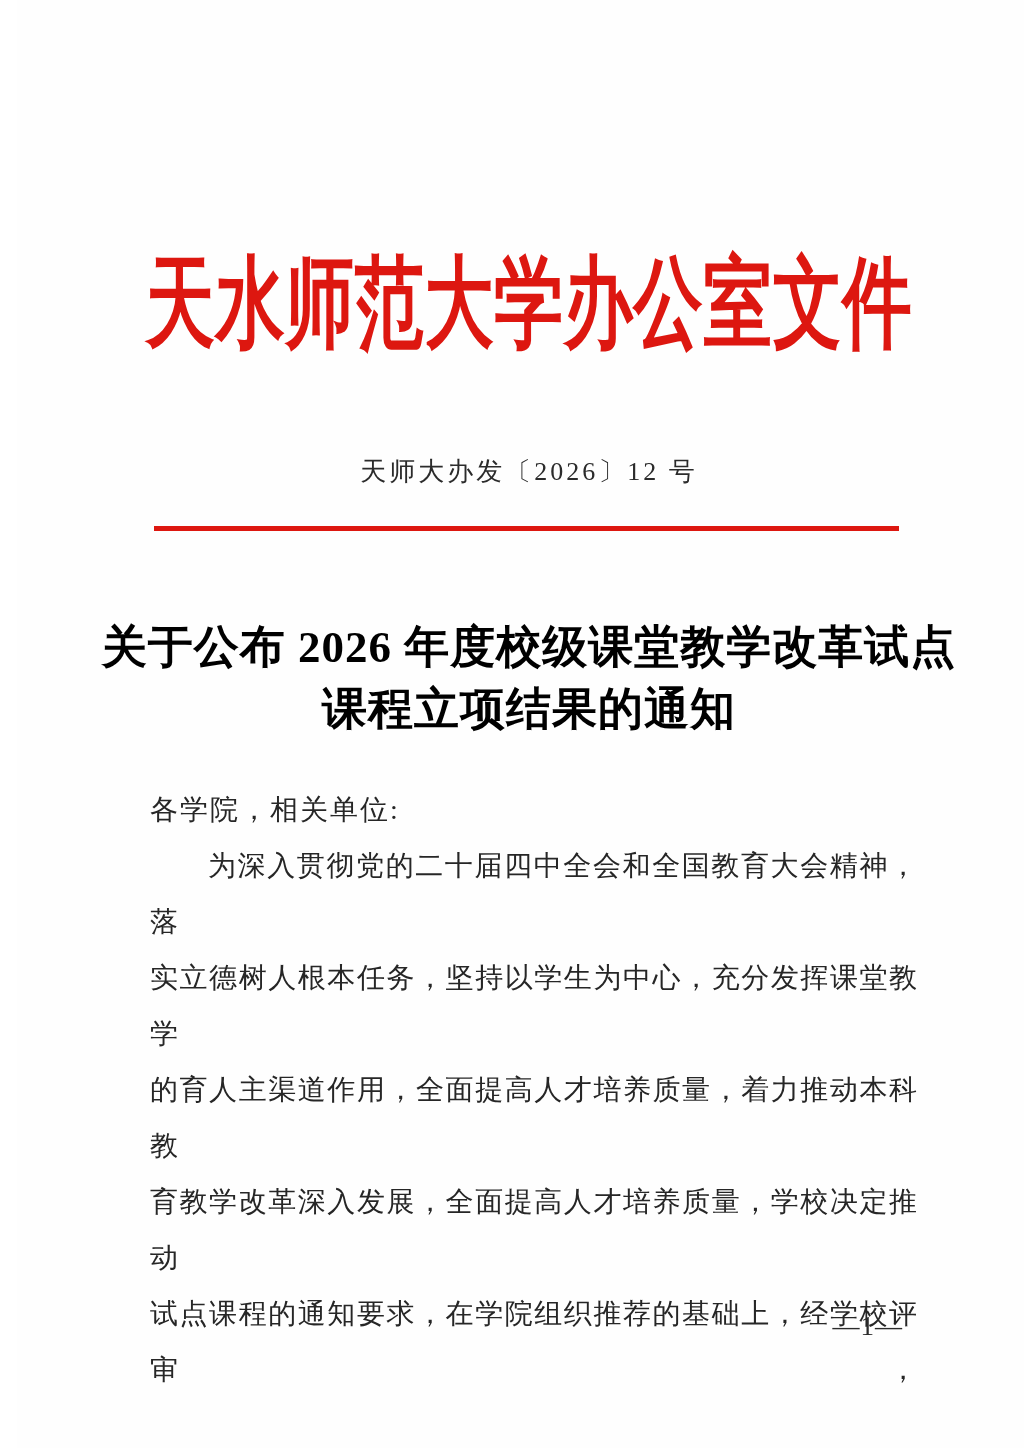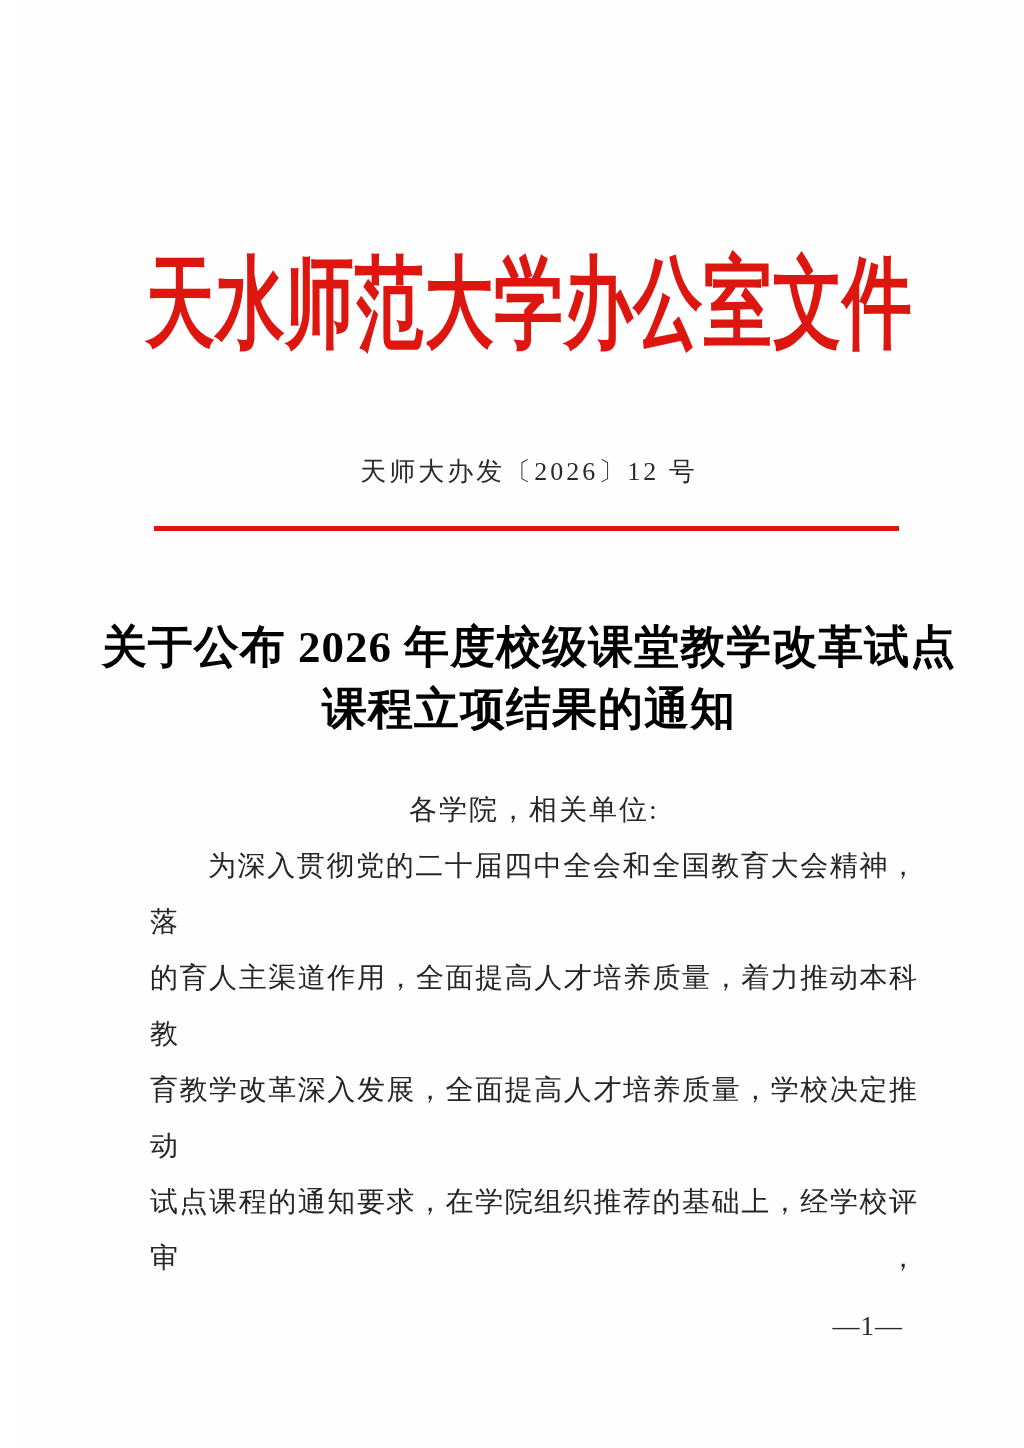--- a/index.html
+++ b/index.html
@@ -66,21 +66,21 @@
   .body-block {
     position: absolute;
     top: 782px;
     left: 133px;
     width: 768px;
     font-size: 28px;
     line-height: 56px;
     color: #262626;
   }
   .salutation {
-    text-align: center;
+    text-align: left;
     letter-spacing: 2px;
   }
   .paragraph .line {
     text-align: justify;
     text-align-last: justify;
     letter-spacing: 1px;
     white-space: normal;
   }
   .paragraph .line.indent {
     text-indent: 58px;
@@ -109,20 +109,21 @@
 
   <div class="notice-title">
     <div>关于公布 2026 年度校级课堂教学改革试点</div>
     <div>课程立项结果的通知</div>
   </div>
 
   <div class="body-block" style="color: rgb(38, 38, 38);">
     <div class="salutation">各学院，相关单位:</div>
     <div class="paragraph">
         <div class="line indent">为深入贯彻党的二十届四中全会和全国教育大会精神，落</div>
+        <div class="line">实立德树人根本任务，坚持以学生为中心，充分发挥课堂教学</div>
         <div class="line">的育人主渠道作用，全面提高人才培养质量，着力推动本科教</div>
         <div class="line">育教学改革深入发展，全面提高人才培养质量，学校决定推动</div>
         <div class="line">试点课程的通知要求，在学院组织推荐的基础上，经学校评审，</div>
       </div>
   </div>
 
   <div class="page-number">—1—</div>
 
 </div>
 

